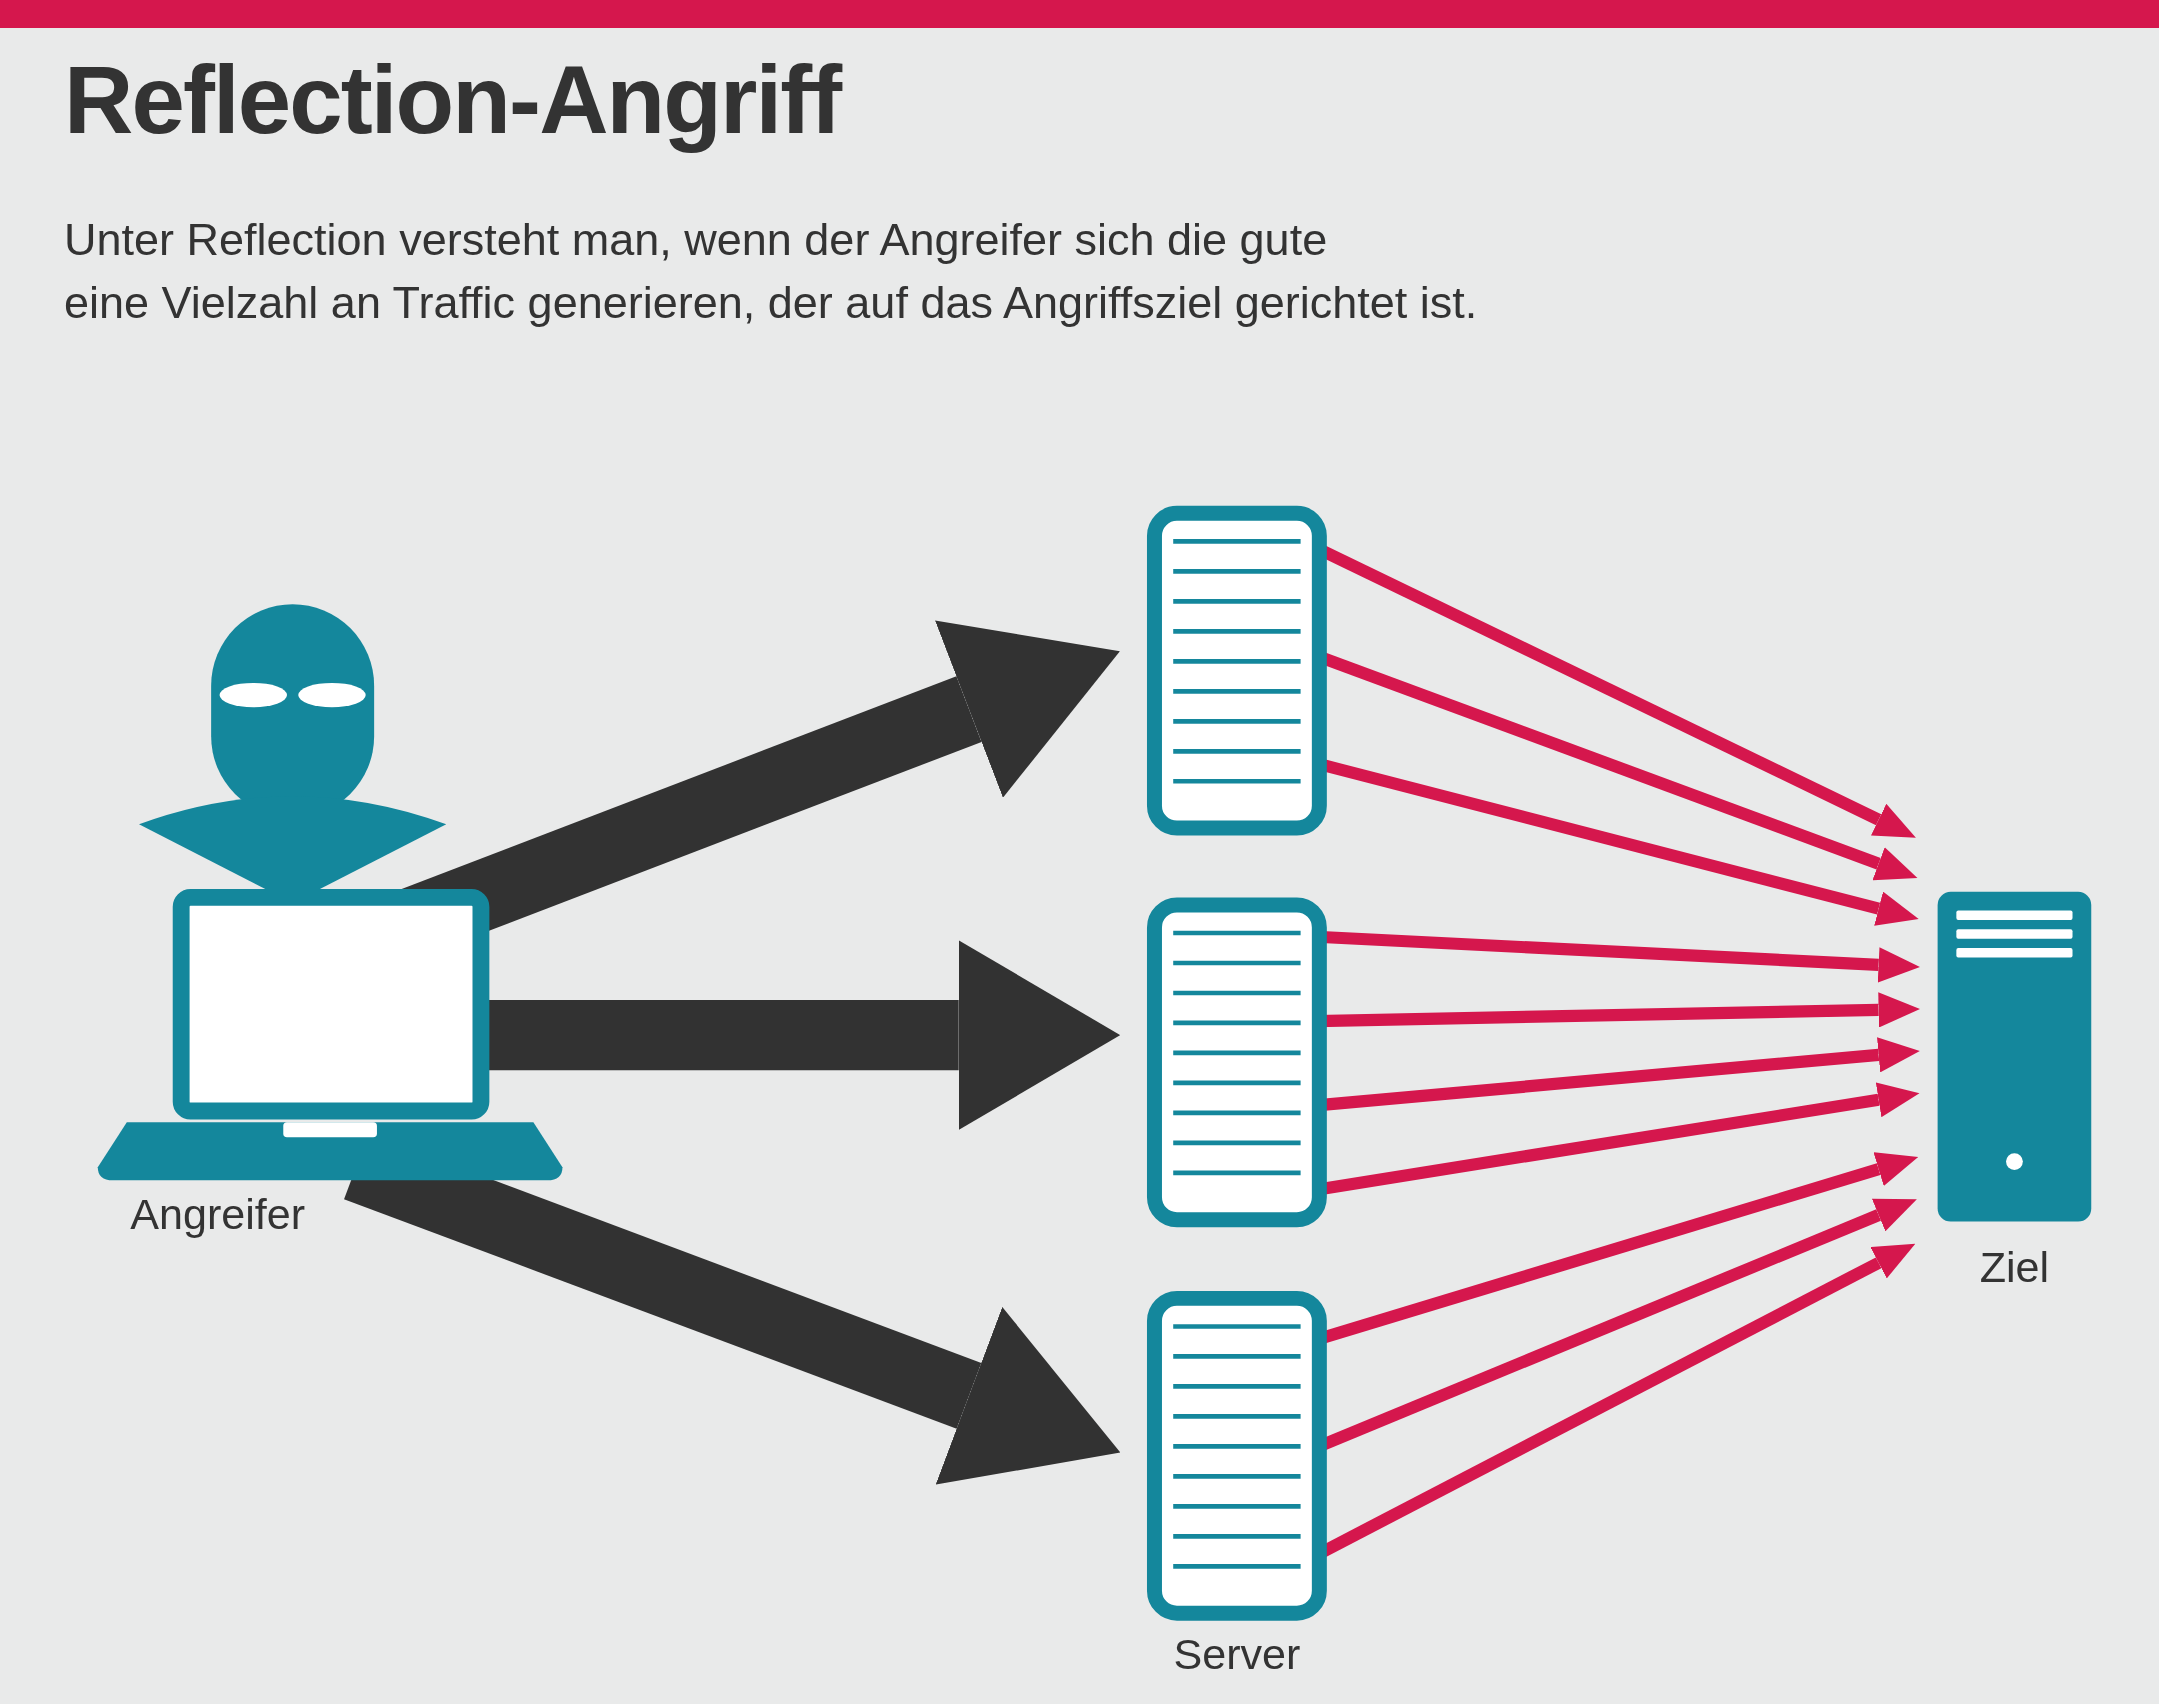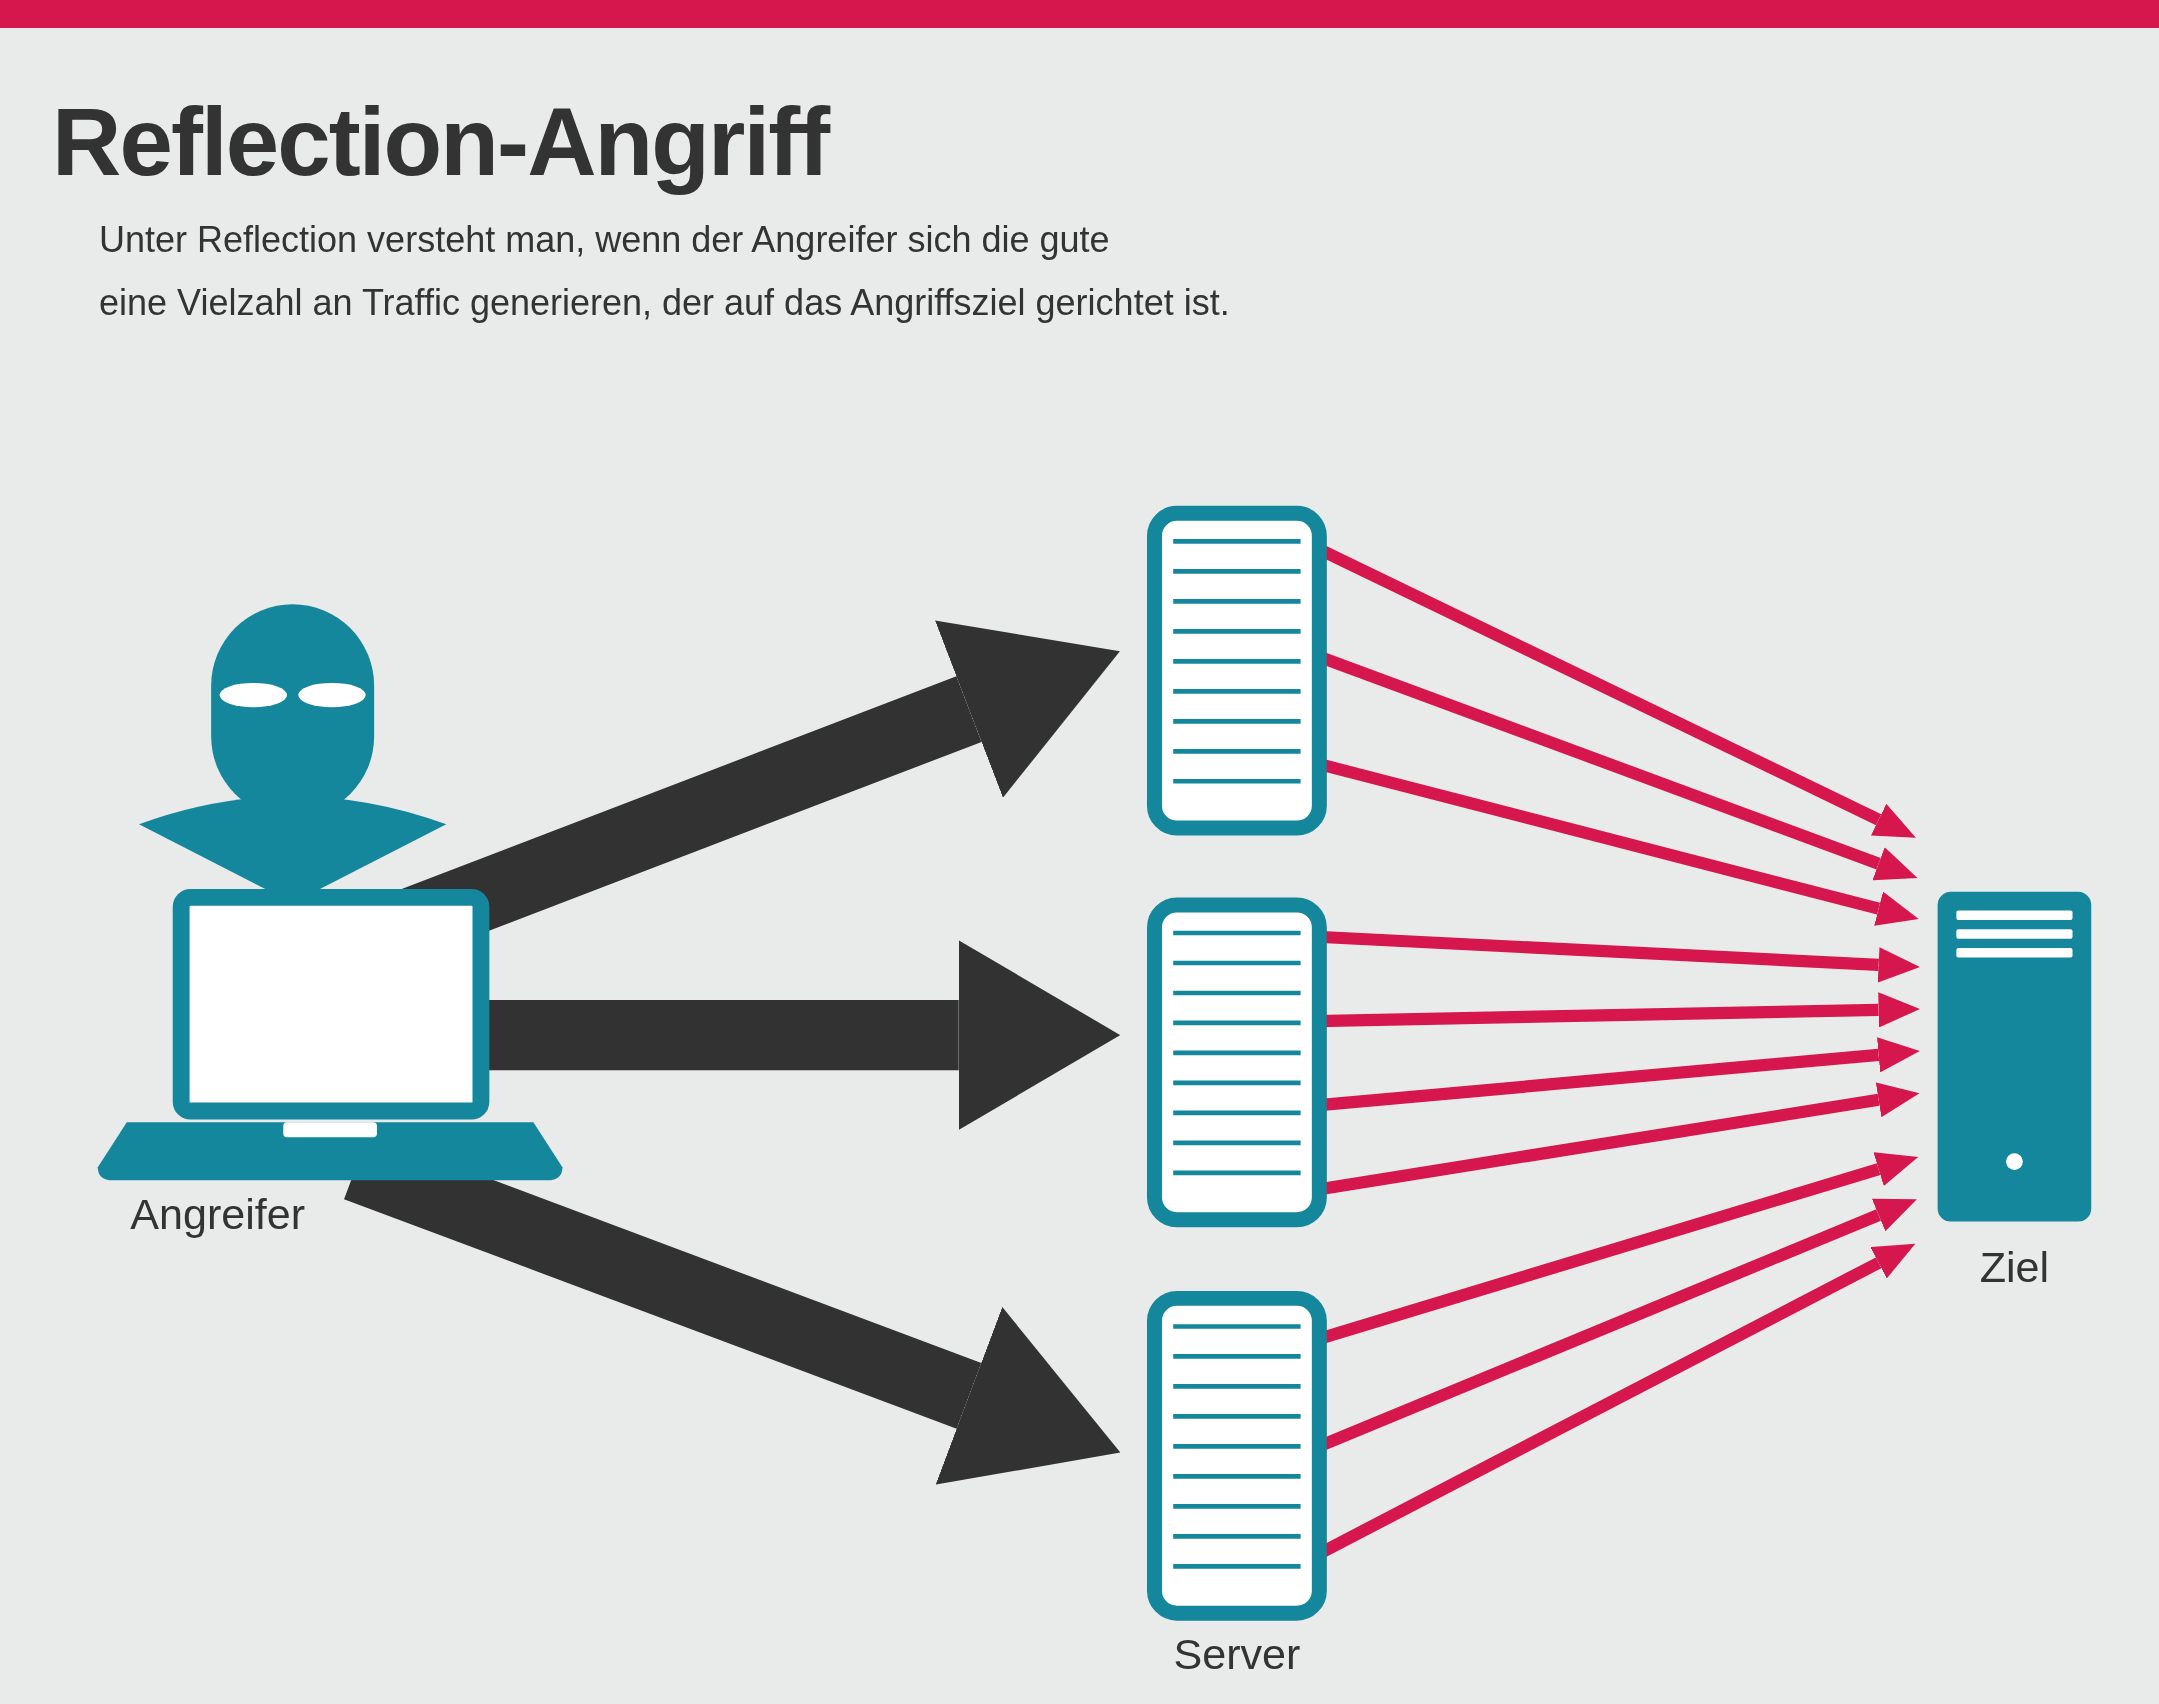--- a/index.html
+++ b/index.html
@@ -14,34 +14,32 @@
     overflow: hidden;
   }
   .top-bar {
     position: absolute;
     top: 0; left: 0;
     width: 100%; height: 28px;
     background: var(--attack-red, #d5174d);
   }
   .title {
     position: absolute;
-    left: 52px; top: 45px;
+    left: 64px; top: 45px;
     font-size: 96px;
     font-weight: 800;
     letter-spacing: -1.9px;
     color: var(--text-dark, #333333);
-    margin-top: 42px;
   }
   .intro {
     position: absolute;
     left: 64px; top: 208px;
-    font-size: 36px;
+    font-size: 45px;
     line-height: 63px;
     color: var(--text-dark, #333333);
-    margin-left: 35px;
   }
   .diagram-svg {
     position: absolute;
     left: 0; top: 0;
     width: 2160px; height: 1704px;
   }
   .server-body { fill: #ffffff; stroke: var(--accent-teal, #14879c); stroke-width: 16; }
   .server-line { stroke: var(--accent-teal, #14879c); stroke-width: 5; }
   .fill-teal  { fill: var(--accent-teal, #14879c); }
   .fill-white { fill: #ffffff; }

